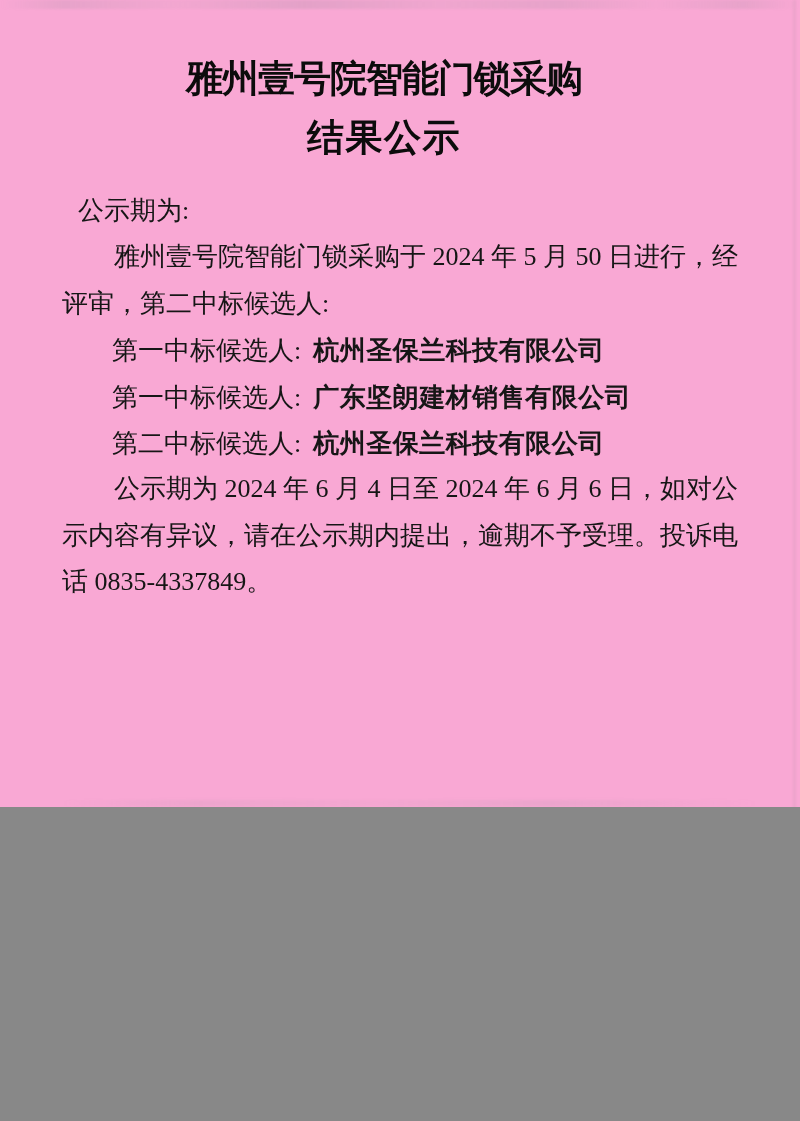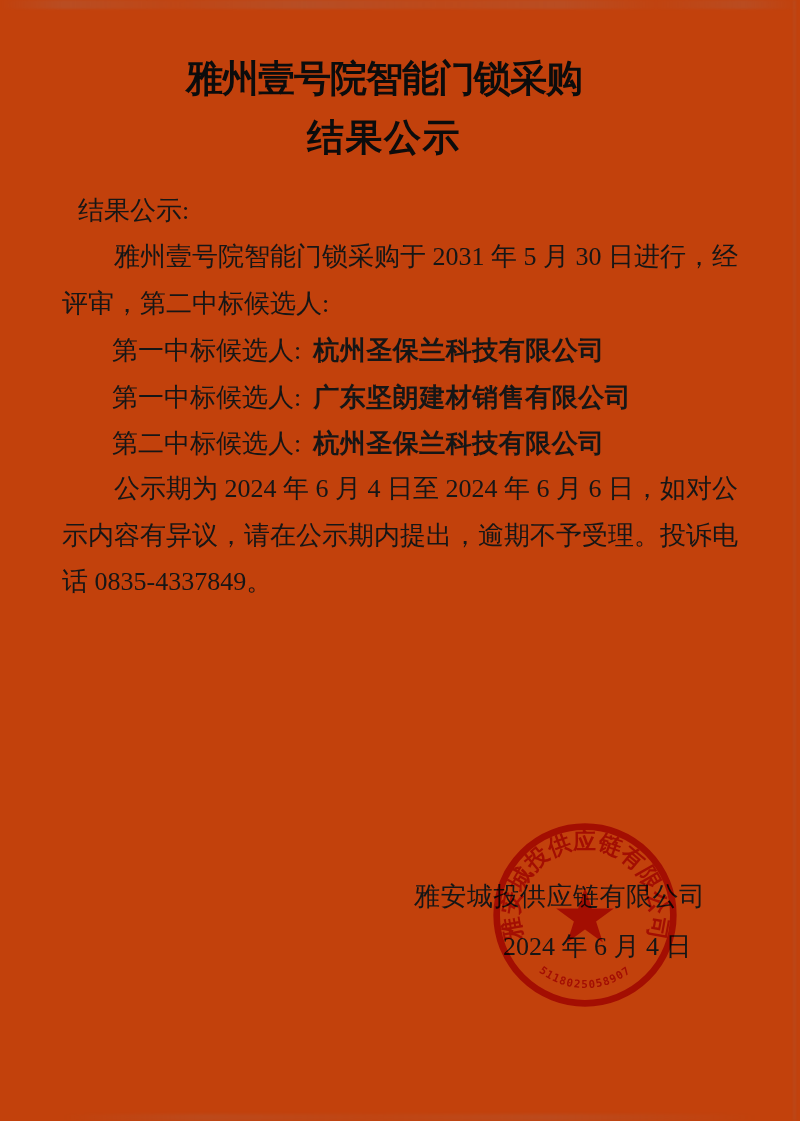--- a/index.html
+++ b/index.html
@@ -1,20 +1,20 @@
 <!DOCTYPE html>
 <html><head>
 <meta charset="utf-8">
 <style>
   html,body{margin:0;padding:0;background:#888;}
   .page{
     position:relative;
-    width:800px;height:1121px;
+    width:800px;height:807px;
     margin:0 auto;
-    background:#c2410c;
+    background:#f9a8d4;
     overflow:hidden;
     font-family:"Liberation Serif","DejaVu Serif",serif;
     color:#151515;
   }
   
   .scan-top{
     position:absolute;left:0;top:0;width:800px;height:9px;
     background:linear-gradient(90deg,
       rgba(150,150,160,0) 0%, rgba(140,140,152,.30) 8%,
       rgba(150,150,160,.12) 22%, rgba(135,135,148,.34) 38%,
@@ -95,22 +95,22 @@
 <div class="page">
 
   <div class="scan-top"></div>
   <div class="scan-bottom"></div>
   <div class="scan-right"></div>
 
   <div class="title title1">雅州壹号院智能门锁采购</div>
   <div class="title title2">结果公示</div>
 
   <div class="body-block">
-    <div class="ln ind-salutation">结果公示:</div>
-    <div class="ln ind-para">雅州壹号院智能门锁采购于 2031 年 5 月 30 日进行，经</div>
+    <div class="ln ind-salutation">公示期为:</div>
+    <div class="ln ind-para">雅州壹号院智能门锁采购于 2024 年 5 月 50 日进行，经</div>
     <div class="ln">评审，第二中标候选人:</div>
 
     <div class="ln ind-cand">
       <span>第一中标候选人:</span><span class="company">杭州圣保兰科技有限公司</span>
     </div>
 
     <div class="ln ind-cand">
       <span>第一中标候选人:</span><span class="company">广东坚朗建材销售有限公司</span>
     </div>
     <div class="ln ind-cand">

